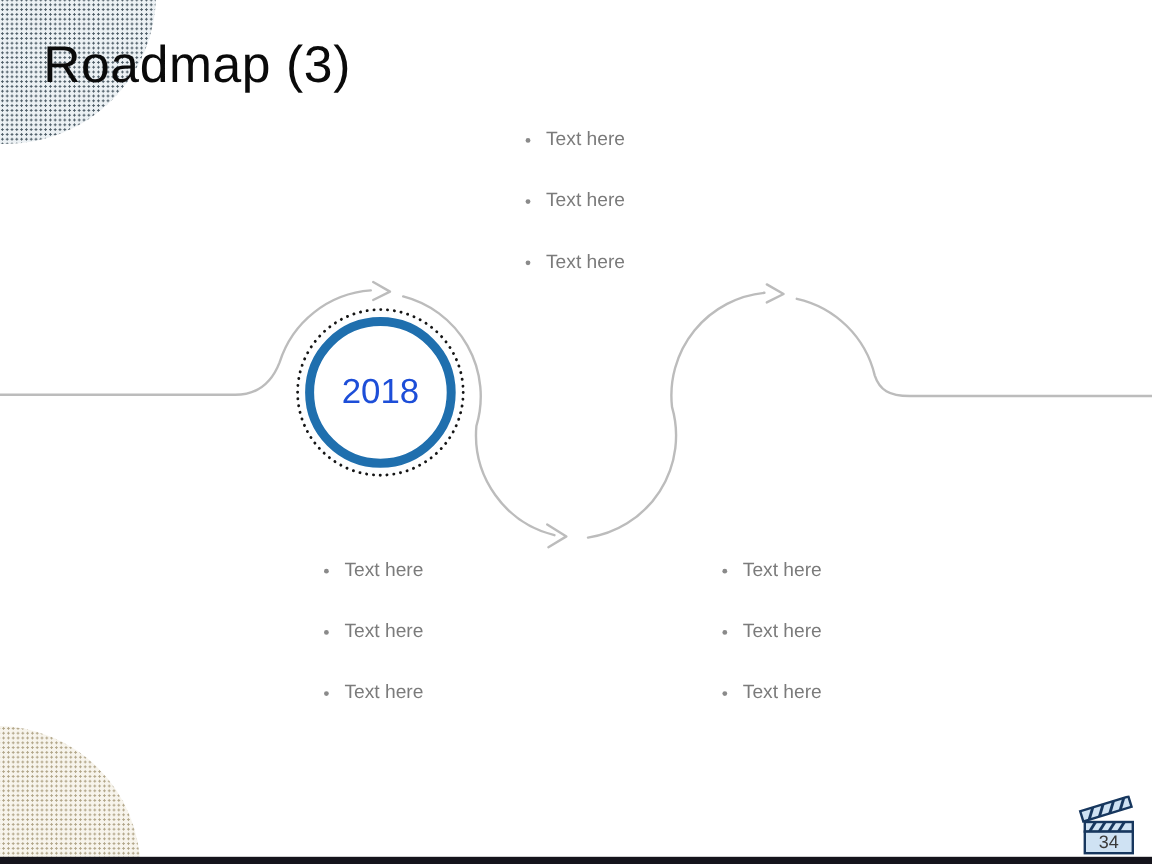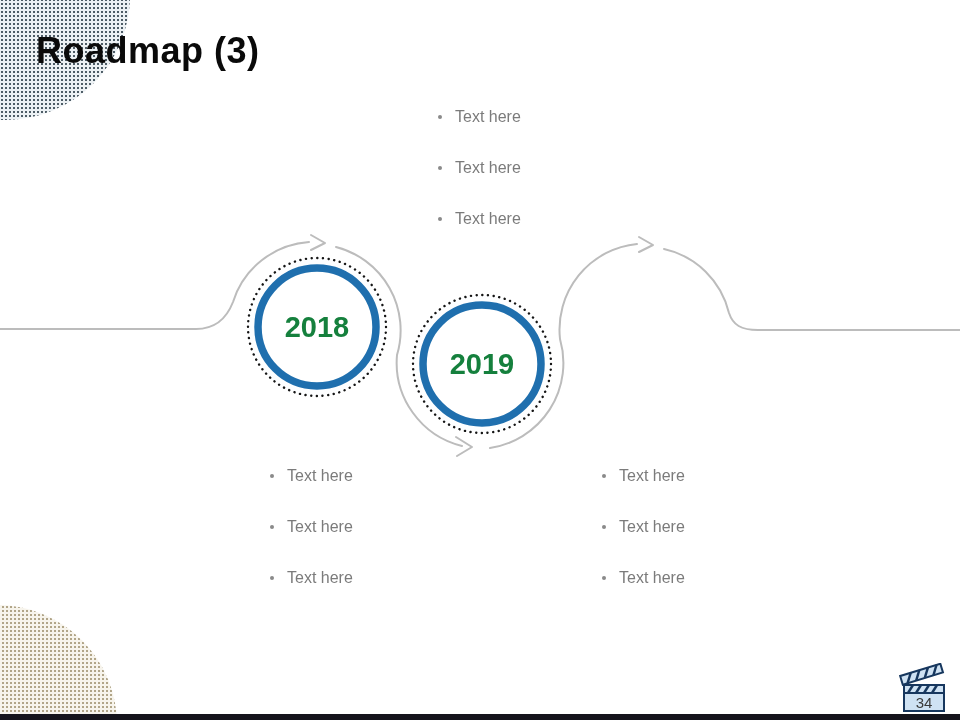--- a/index.html
+++ b/index.html
@@ -22,30 +22,30 @@
     background-size:4px 4px;
   }
   .corner-dots.bottom-left{
     left:-123px;top:605px;width:240px;height:240px;
     background-color:#f7f4ec;
     background-image:radial-gradient(circle,#b1a588 0.8px, transparent 1.1px);
     background-size:4px 4px;
   }
   .title{
     position:absolute;left:36px;top:30px;
-    font-size:36px;font-weight:bold;color:#0a0a0a;
+    font-size:43px;font-weight:normal;color:#0a0a0a;
     letter-spacing:0.5px;
   }
   .connector-svg{position:absolute;left:0;top:0;width:960px;height:720px;}
   .milestone{position:absolute;width:144px;height:144px;}
   .milestone svg{position:absolute;left:0;top:0;}
   .milestone .year{
     position:absolute;left:0;top:0;width:144px;height:144px;
     display:flex;align-items:center;justify-content:center;
-    font-size:29px;font-weight:bold;color:#15803d;
+    font-size:29px;font-weight:normal;color:#1d4ed8;
   }
   .m-2018{left:245px;top:255px;}
   .m-2019{left:410px;top:292px;}
   .m-2020{left:573px;top:257px;}
   .bullet-list{position:absolute;}
   .bullet-item{
     display:flex;align-items:center;gap:13px;height:51px;
   }
   .bullet-dot{
     width:4px;height:4px;border-radius:50%;
@@ -94,27 +94,20 @@
   </svg>
 
   <div class="milestone m-2018">
     <svg width="144" height="144" viewBox="0 0 144 144">
       <circle cx="72" cy="72" r="69" fill="#fdfeff" stroke="#151515" stroke-width="2.4" stroke-dasharray="0.1 5.6" stroke-linecap="round"></circle>
       <circle cx="72" cy="72" r="59" fill="#ffffff" stroke="#1f6fae" stroke-width="7.5"></circle>
     </svg>
     <div class="year">2018</div>
   </div>
 
-  <div class="milestone m-2019">
-    <svg width="144" height="144" viewBox="0 0 144 144">
-      <circle cx="72" cy="72" r="69" fill="#fdfeff" stroke="#151515" stroke-width="2.4" stroke-dasharray="0.1 5.6" stroke-linecap="round"></circle>
-      <circle cx="72" cy="72" r="59" fill="#ffffff" stroke="#1f6fae" stroke-width="7.5"></circle>
-    </svg>
-    <div class="year">2019</div>
-  </div>
 
 
   <div class="bullet-list list-top">
     <div class="bullet-item">
       <span class="bullet-dot"></span>
       <span class="bullet-text">Text here</span>
     </div>
     <div class="bullet-item">
       <span class="bullet-dot"></span>
       <span class="bullet-text">Text here</span>

